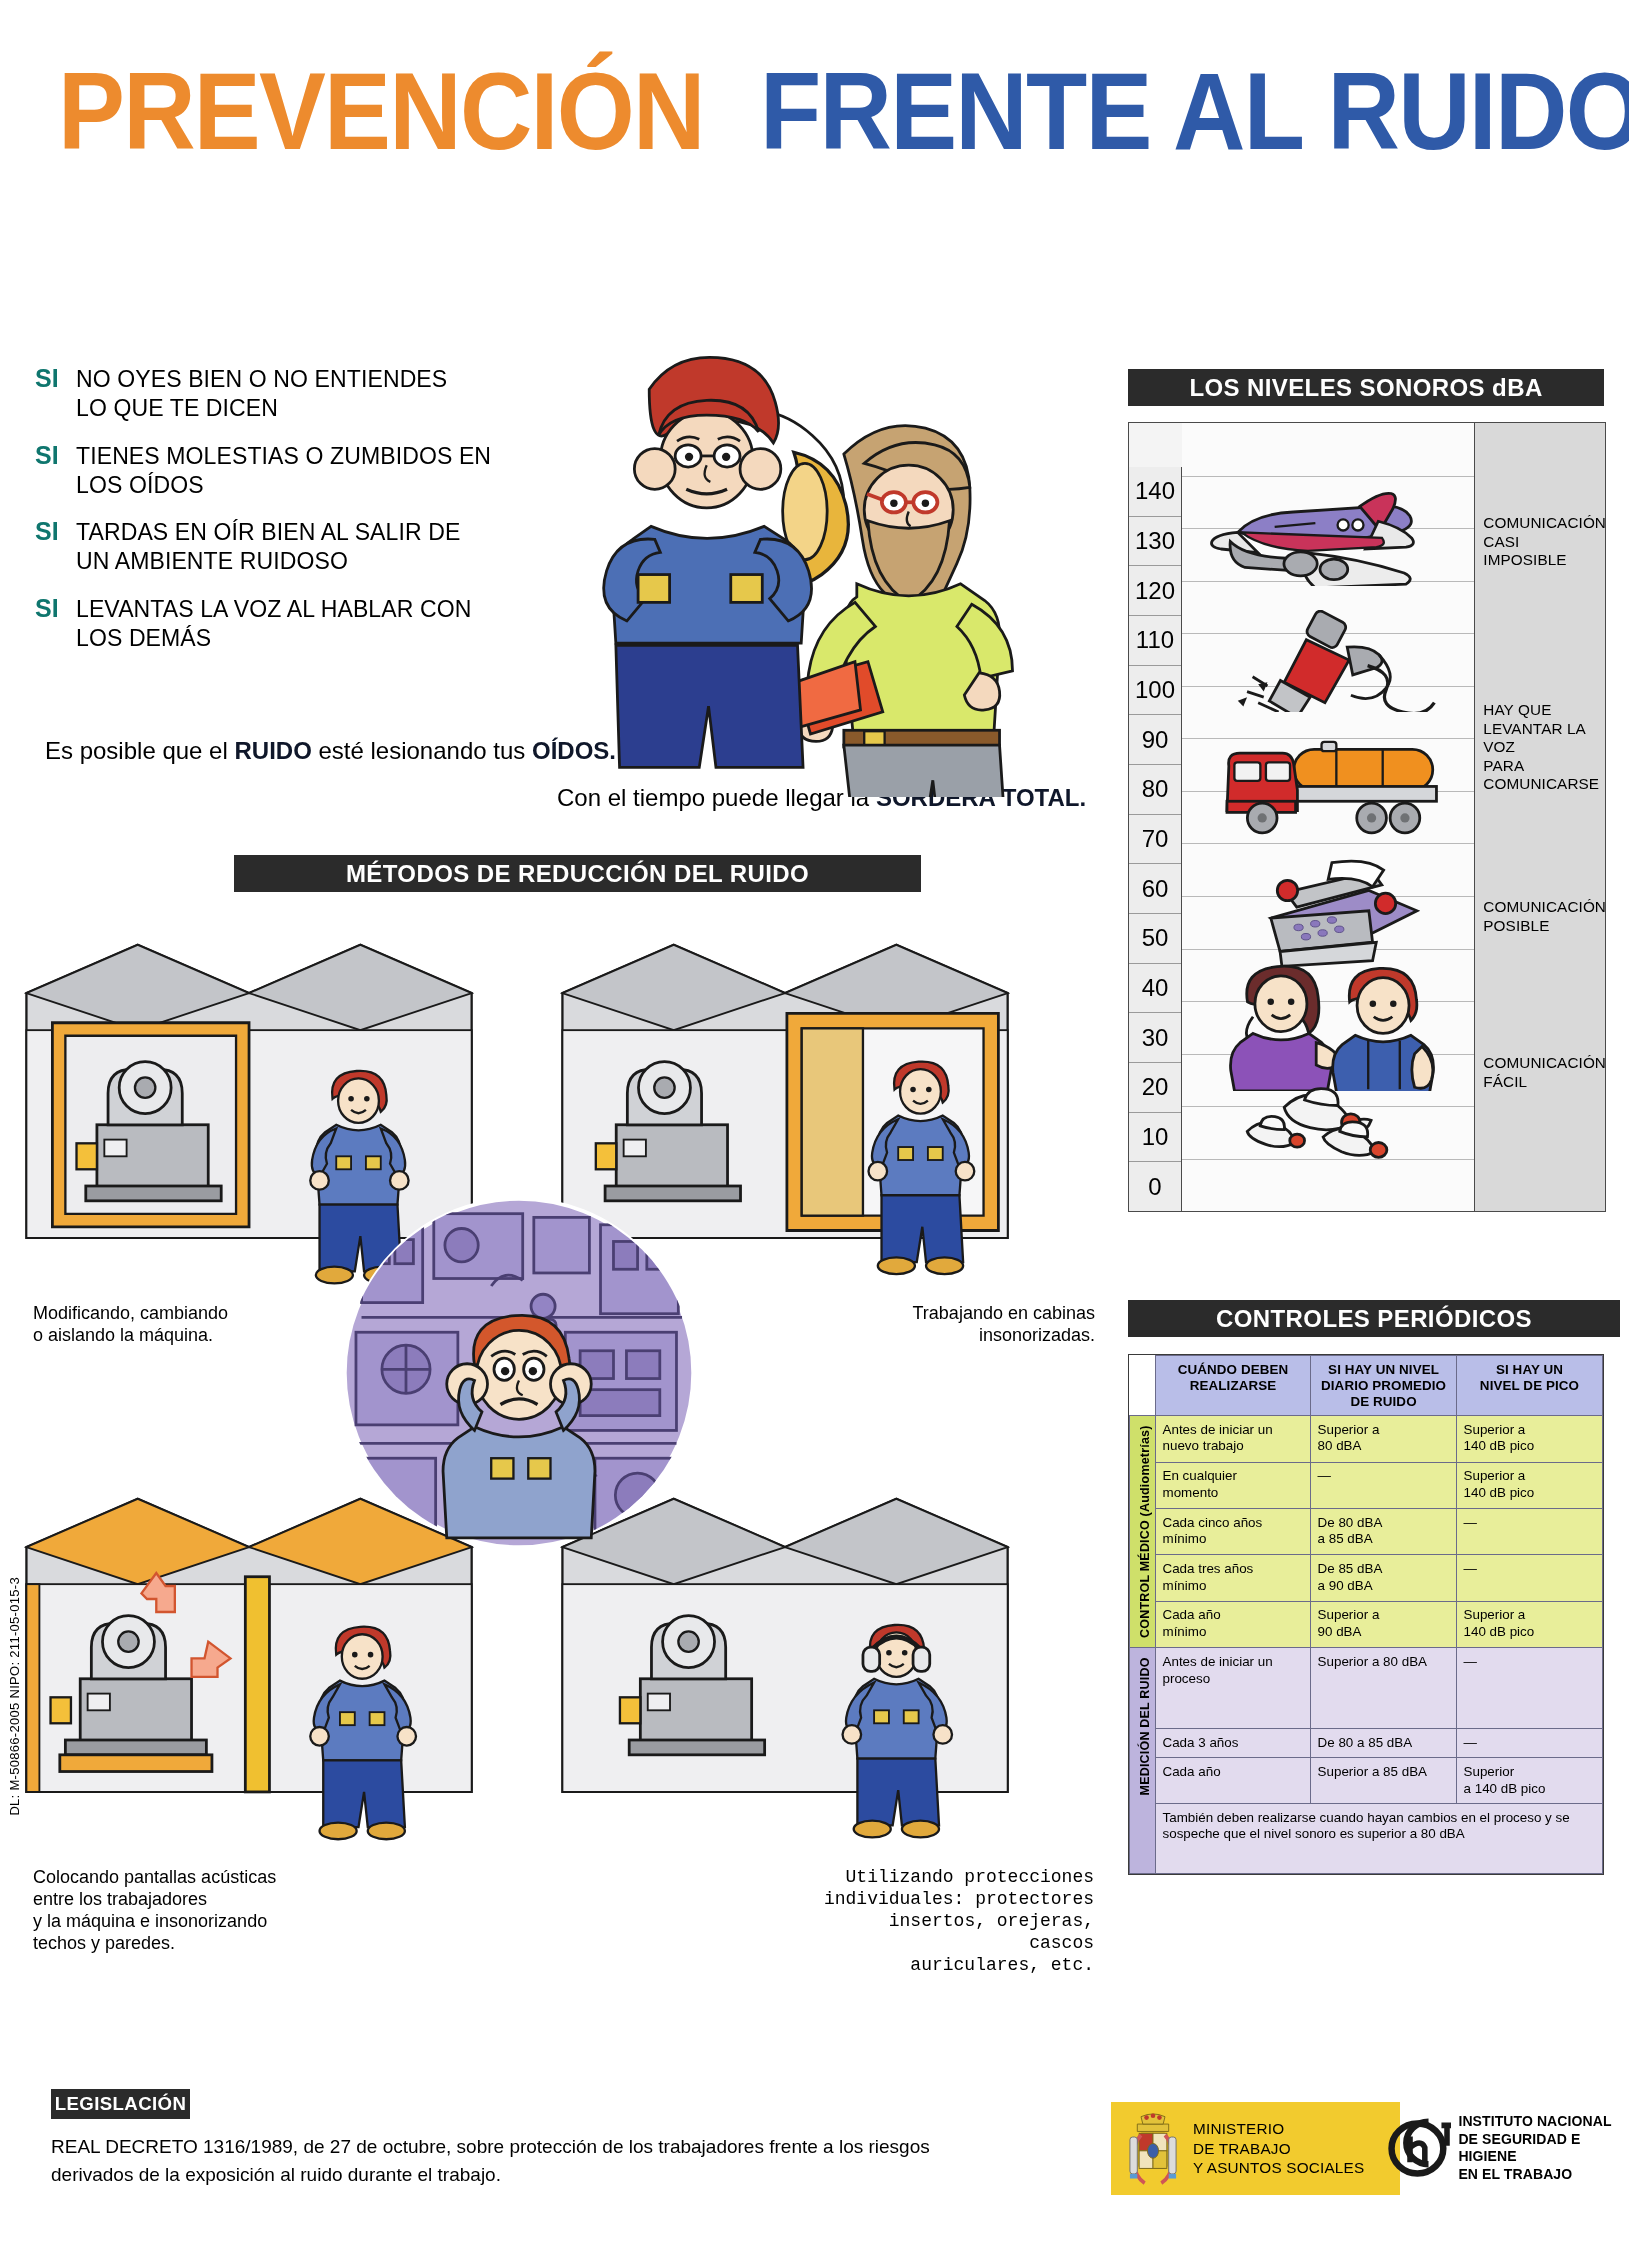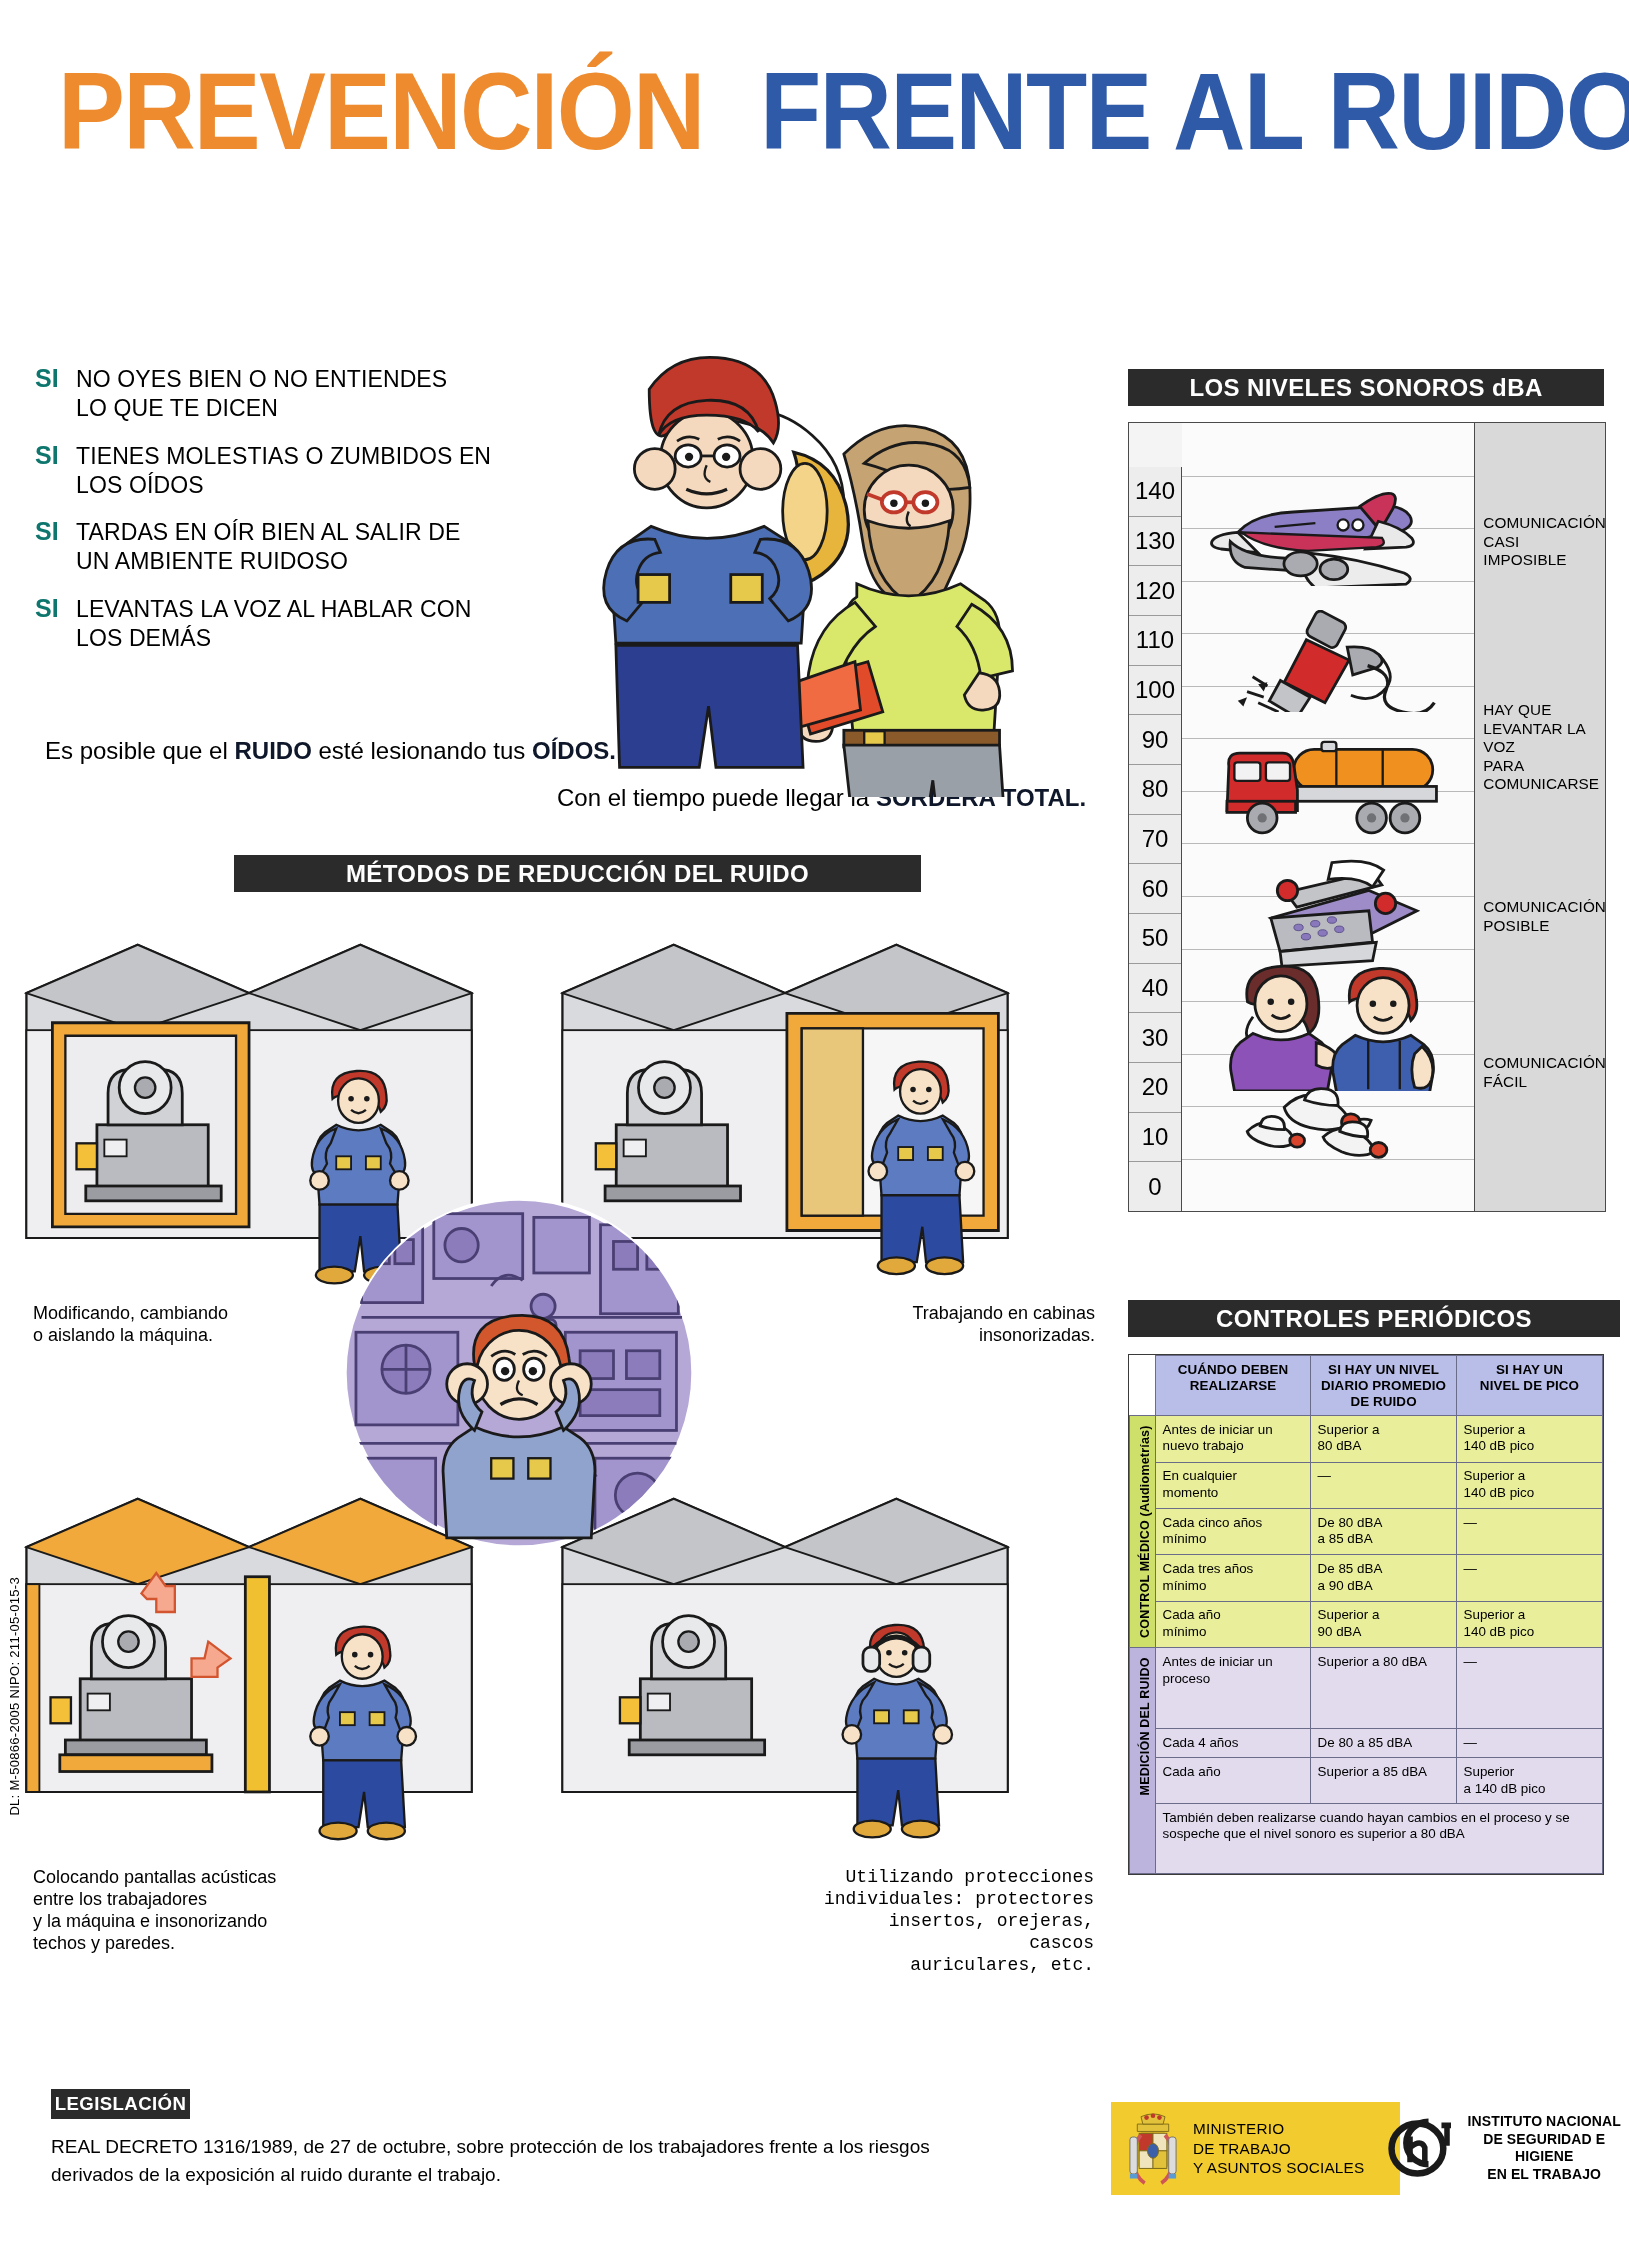--- a/index.html
+++ b/index.html
@@ -105,21 +105,21 @@
   
   #legis-text{top:2133px;left:51px;width:965px;font-size:19px;
     line-height:28px;}
 
   
   #min-logo{top:2102px;left:1111px;width:289px;height:93px;
     background:#F2CB2E;display:flex;align-items:center;}
   #min-logo .crest{width:58px;height:72px;margin-left:13px;flex:0 0 58px;}
   #min-logo .mtxt{font-size:15.3px;line-height:19.5px;margin-left:11px;
     font-weight:500;letter-spacing:0.2px;}
-  #insht{top:2113px;left:1382px;display:flex;align-items:center;text-align:center;}
+  #insht{top:2113px;left:1382px;display:flex;align-items:center;}
   #insht .mark{width:69px;height:61px;flex:0 0 69px;}
   #insht .itxt{font-size:14px;line-height:17.6px;font-weight:bold;
     margin-left:7.4px;letter-spacing:0.1px;}
 </style>
 </head>
 <body>
 
 <div class="abs" id="title">
   <span class="t-orange">PREVENCIÓN</span><span class="t-blue"> FRENTE AL RUIDO</span>
 </div>
@@ -433,21 +433,21 @@
     <tr class="dashrow tallrow">
       <td class="sidecell side-rui" rowspan="4">
         <span class="sidetxt">MEDICIÓN DEL RUIDO</span>
       </td>
       <td class="cell-rui" style="white-space: pre-line;">Antes de iniciar un
 proceso</td>
       <td class="cell-rui">Superior a 80 dBA</td>
       <td class="cell-rui">—</td>
     </tr>
     <tr>
-      <td class="cell-rui">Cada 4 años</td>
+      <td class="cell-rui">Cada 3 años</td>
       <td class="cell-rui">De 80 a 85  dBA</td>
       <td class="cell-rui">—</td>
     </tr>
     <tr>
       <td class="cell-rui">Cada año</td>
       <td class="cell-rui">Superior a 85 dBA</td>
       <td class="cell-rui" style="white-space: pre-line;">Superior
 a 140 dB pico</td>
     </tr>
     <tr>

